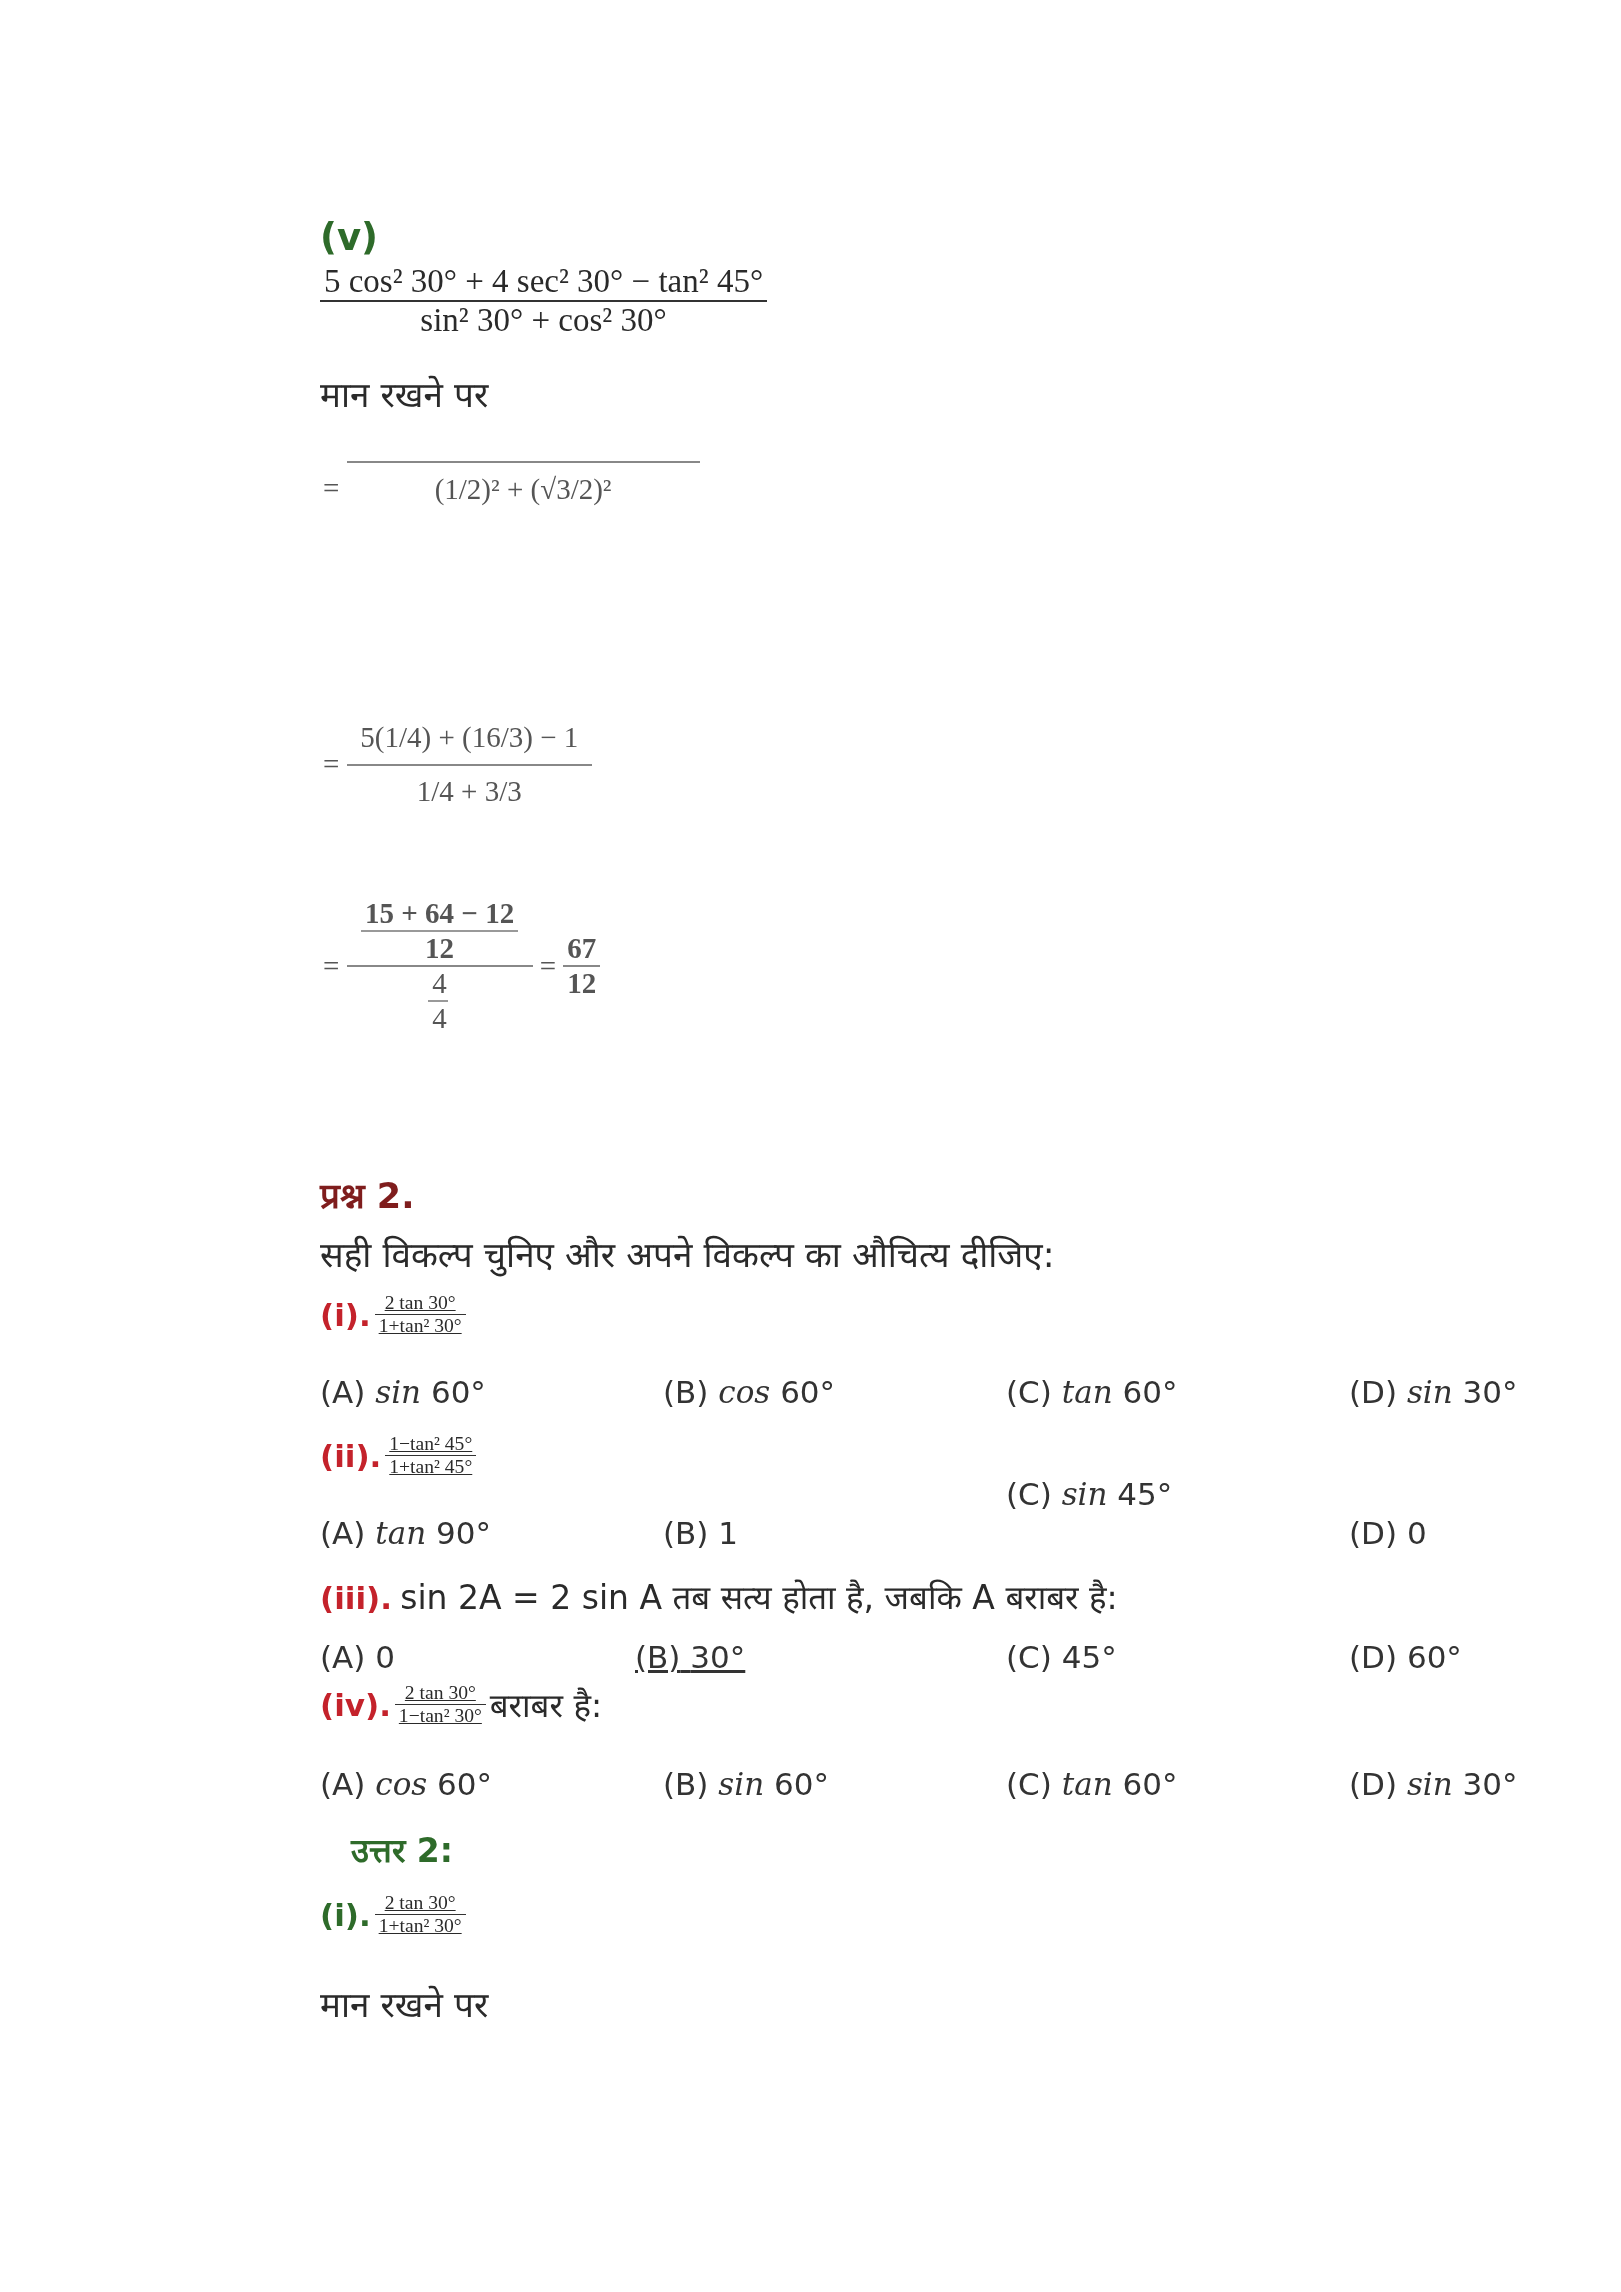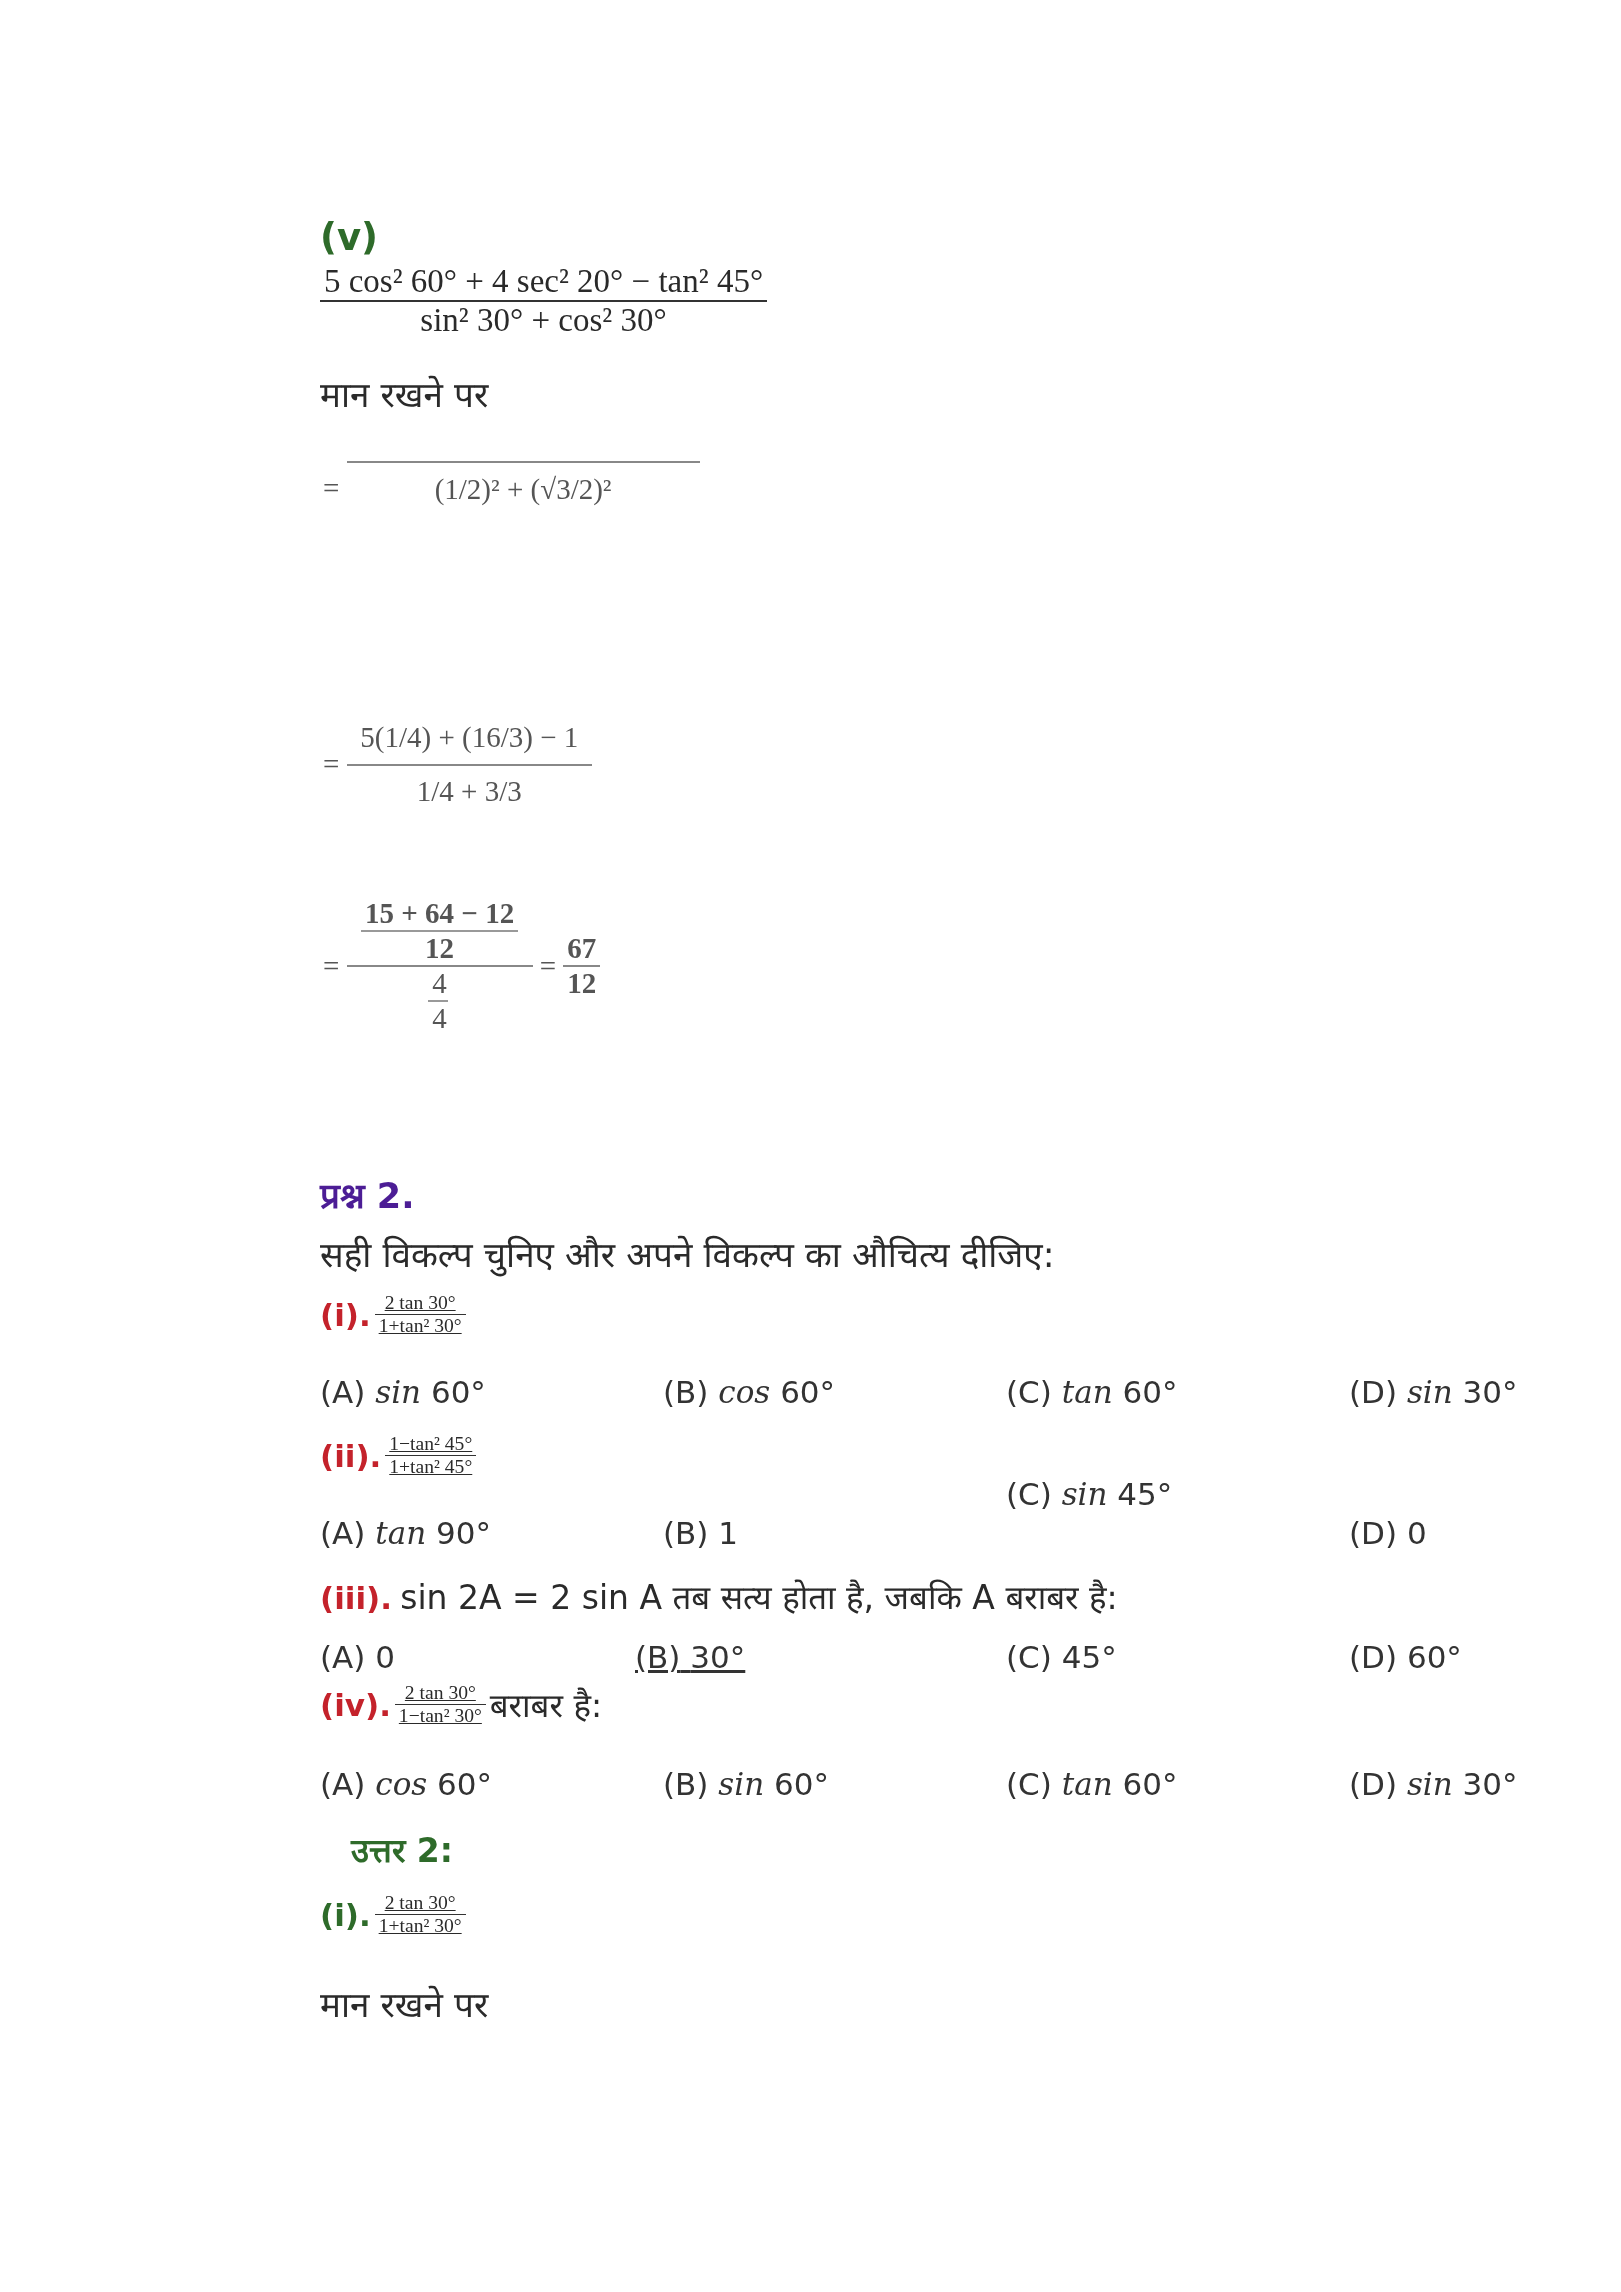--- a/index.html
+++ b/index.html
@@ -19,21 +19,21 @@
   .opt i { font-family:"DejaVu Serif", serif; font-style:italic; }
   .mathgray { color:#555; font-size:29px; }
 </style>
 </head>
 <body>
 
 <div class="abs lbl-green" style="left:320px;top:216px;font-size:37px;">(v)</div>
 
 <div class="abs" style="left:320px;top:263px;">
   <div class="frac big">
-    <span class="num">5 cos² 60° + 4 sec² 20° − tan² 45°</span>
+    <span class="num">5 cos² 30° + 4 sec² 30° − tan² 45°</span>
     <span class="bar"></span>
     <span class="den">sin² 30° + cos² 30°</span>
   </div>
 </div>
 
 <div class="abs hindi" style="left:320px;top:370px;">मान रखने पर</div>
 
 <div class="abs mathgray" style="left:323px;top:461px;">
   <span style="vertical-align:middle;">=</span>
   <div class="frac" style="font-size:29px;">
@@ -67,21 +67,21 @@
     </div>
   </div>
   <span style="vertical-align:middle;">=</span>
   <div class="frac" style="font-size:29px;font-weight:bold;">
     <span class="num">67</span>
     <span class="bar" style="border-color:#888;"></span>
     <span class="den">12</span>
   </div>
 </div>
 
-<div class="abs" style="left:320px;top:1171px;font-family:'DejaVu Sans',sans-serif;font-size:35px;font-weight:bold;color:#4c1d95;">प्रश्न  2.</div>
+<div class="abs" style="left:320px;top:1171px;font-family:'DejaVu Sans',sans-serif;font-size:35px;font-weight:bold;color:#7f1d1d;">प्रश्न  2.</div>
 <div class="abs hindi" style="left:320px;top:1230px;">सही विकल्प चुनिए और अपने विकल्प का औचित्य दीजिए:</div>
 
 <div class="abs" style="left:320px;top:1292px;">
   <span class="lbl-red" style="font-size:31px;vertical-align:middle;">(i).</span>
   <div class="frac sm">
     <span class="num">2 tan 30°</span>
     <span class="bar" style="border-width:1.5px;"></span>
     <span class="den">1+tan² 30°</span>
   </div>
 </div>

